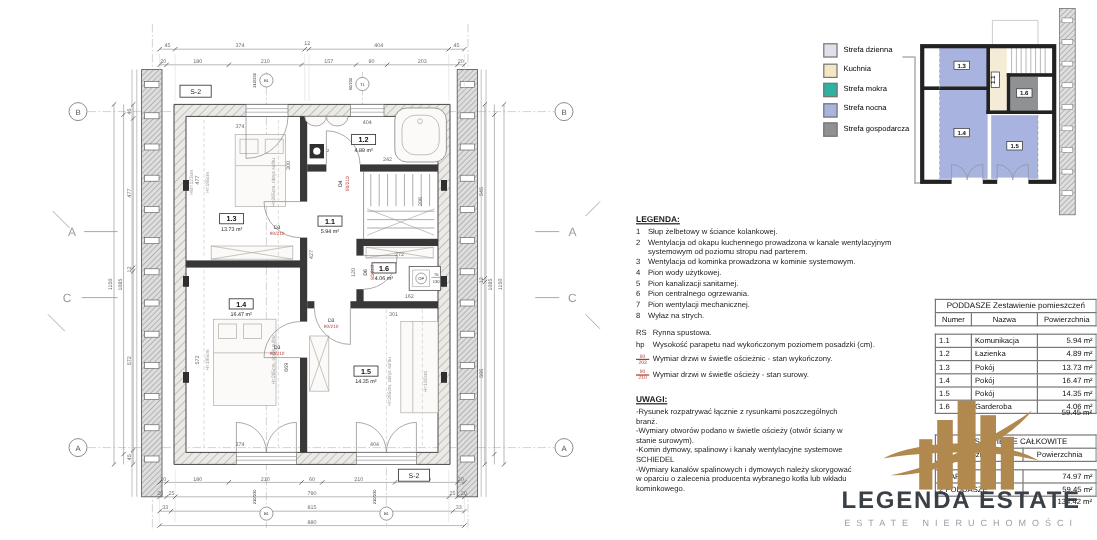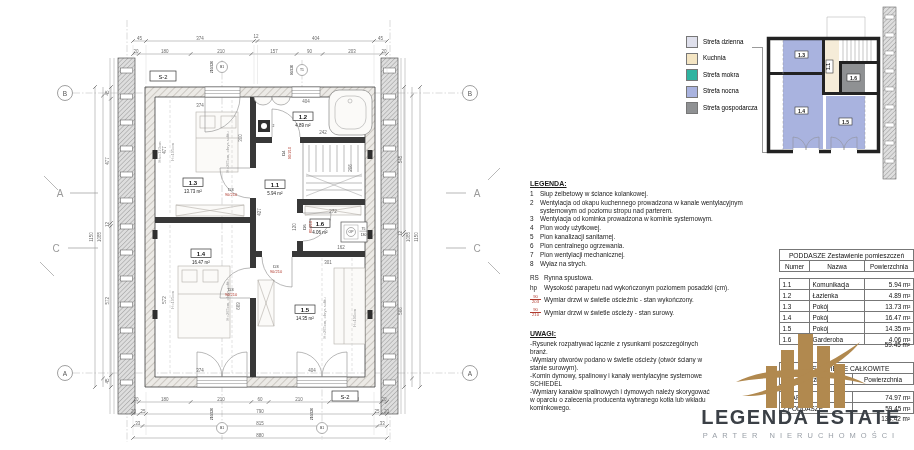--- a/index.html
+++ b/index.html
@@ -620,16 +620,16 @@
         <rect x="30" y="36" width="11" height="42"></rect>
         <rect x="45" y="20" width="13" height="58"></rect>
         <rect x="62" y="4" width="15" height="74"></rect>
         <rect x="81" y="16" width="13" height="62"></rect>
         <rect x="98" y="34" width="11" height="44"></rect>
         <path d="M0,52 C30,36 95,34 130,54 C95,44 32,46 0,52 Z"></path>
         <path d="M6,66 C44,60 100,30 124,12 C106,36 50,68 6,66 Z"></path>
       </g>
     </svg>
     <div class="nm">LEGENDA ESTATE</div>
-    <div class="sub">PARTER NIERUCHOMOŚCI</div>
+    <div class="sub">ESTATE NIERUCHOMOŚCI</div>
   </div>
 
 </div>
 
 </body></html>

